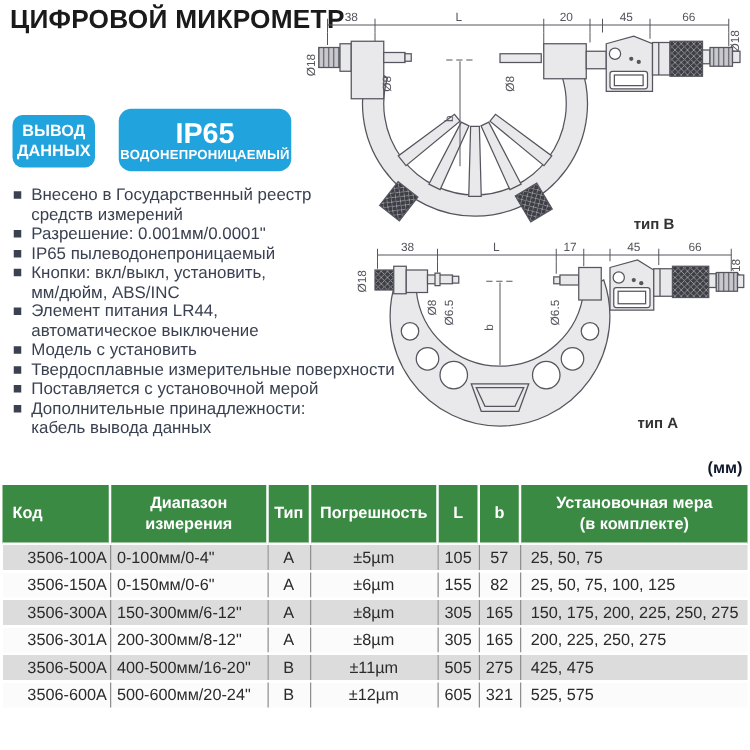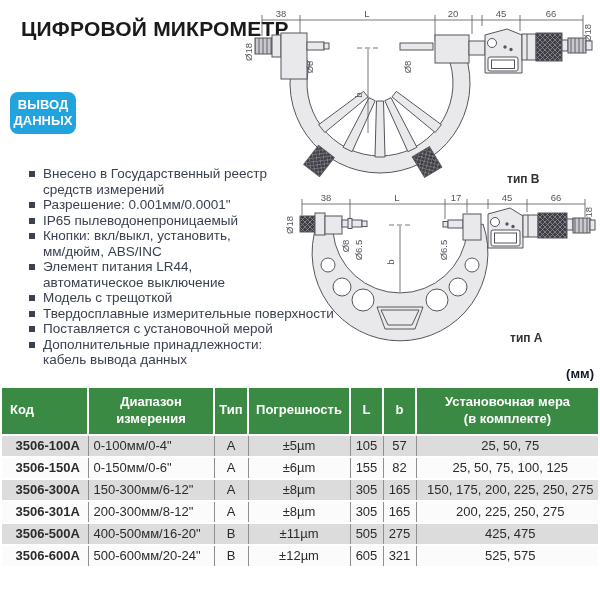--- a/index.html
+++ b/index.html
@@ -10,32 +10,32 @@
     --draw-line:#55555e;
     --draw-fill:#e9e9ec;
     --knurl-dark:#3e3e44;
     --text-dark:#3a4150;
   }
   html,body{margin:0;padding:0;}
   body{font-family:"Liberation Sans",sans-serif;background:#fff;}
   #stage{position:relative;width:600px;height:600px;background:#fff;overflow:hidden;}
 
   .page-title{position:absolute;left:8px;top:4px;font-size:21px;font-weight:bold;
-    letter-spacing:.2px;color:#1a1a1a;margin:13px;}
+    letter-spacing:.2px;color:#1a1a1a;margin:0;}
 
   .badge{position:absolute;background:var(--accent-blue);color:#fff;font-weight:bold;
     display:flex;flex-direction:column;align-items:center;justify-content:center;
     text-align:center;box-sizing:border-box;}
   .badge-data{left:10px;top:92px;width:66px;height:42px;border-radius:8px;
     font-size:13px;line-height:16px;}
   .badge-ip65{left:95px;top:87px;width:138px;height:50px;border-radius:10px;}
   .badge-ip65 .big{font-size:23px;line-height:24px;}
   .badge-ip65 .small{font-size:10.5px;line-height:13px;letter-spacing:.2px;}
 
-  .features{position:absolute;left:10px;top:148px;margin:18px;padding:0;list-style:none;
+  .features{position:absolute;left:10px;top:148px;margin:0;padding:0;list-style:none;
     width:345px;}
   .features li{position:relative;padding-left:15px;font-size:13.5px;line-height:15.5px;
     color:var(--text-dark);white-space:pre-line;}
   .features li::before{content:"";position:absolute;left:1px;top:5px;width:6px;height:6px;
     background:var(--text-dark);}
 
   .units-note{position:absolute;right:6px;top:366px;font-size:13px;font-weight:bold;color:#0f172a;}
 
   .drawing{position:absolute;}
   .drw-b{left:245px;top:5px;}
@@ -48,48 +48,52 @@
   .drwlbl{font:bold 12px "Liberation Sans",sans-serif;fill:#333;}
 
   .spec-table{position:absolute;left:2px;top:388px;width:596px;border-collapse:collapse;
     table-layout:fixed;font-size:13px;color:#2b2b2b;}
   .spec-table thead th{background:var(--table-green);color:#fff;font-weight:bold;
     font-size:13px;line-height:1.3;padding:6px 2px;white-space:pre-line;
     border-left:2px solid #fff;vertical-align:middle;text-align:center;}
   .spec-table thead th:first-child{border-left:none;text-align:left;padding-left:8px;}
   .spec-table tbody td{height:20px;border-left:1px solid #8f8f8f;border-top:2px solid #fff;
     padding:0 2px;text-align:center;overflow:hidden;white-space:nowrap;}
-  .spec-table tbody td:first-child{border-left:none;font-weight:bold;text-align:center;padding-left:8px;}
+  .spec-table tbody td:first-child{border-left:none;font-weight:normal;text-align:right;padding-left:8px;}
   .spec-table tbody td:nth-child(2){text-align:left;padding-left:5px;}
-  .spec-table tbody td:nth-child(7){text-align:center;padding-left:8px;}
+  .spec-table tbody td:nth-child(7){text-align:left;padding-left:8px;}
   .spec-table tbody tr:nth-child(odd){background:var(--row-alt);}
   .spec-table tbody tr:nth-child(even){background:var(--row-base);}
 </style>
 </head>
 <body>
 
 <div id="stage">
 
   <h1 class="page-title">ЦИФРОВОЙ МИКРОМЕТР</h1>
 
   <div class="badge badge-data">
     <span>ВЫВОД</span>
     <span>ДАННЫХ</span>
+  </div>
+  <div class="badge badge-ip65">
+    <span class="big">IP65</span>
+    <span class="small">ВОДОНЕПРОНИЦАЕМЫЙ</span>
   </div>
 
   <ul class="features">
       <li>Внесено в Государственный реестр
 средств измерений</li>
       <li>Разрешение: 0.001мм/0.0001"</li>
       <li>IP65 пылеводонепроницаемый</li>
       <li>Кнопки: вкл/выкл, установить,
 мм/дюйм, ABS/INC</li>
       <li>Элемент питания LR44,
 автоматическое выключение</li>
-      <li>Модель с трещоткой</li>
+      <li>Модель с установить</li>
       <li>Твердосплавные измерительные поверхности</li>
       <li>Поставляется с установочной мерой</li>
       <li>Дополнительные принадлежности:
 кабель вывода данных</li>
     </ul>
 
   <svg class="drawing drw-b" width="355" height="185" viewBox="0 0 355 185">
     <defs>
       <pattern id="knurlX" patternUnits="userSpaceOnUse" width="5" height="5">
         <rect width="5" height="5" style="fill:var(--knurl-dark)"></rect>

